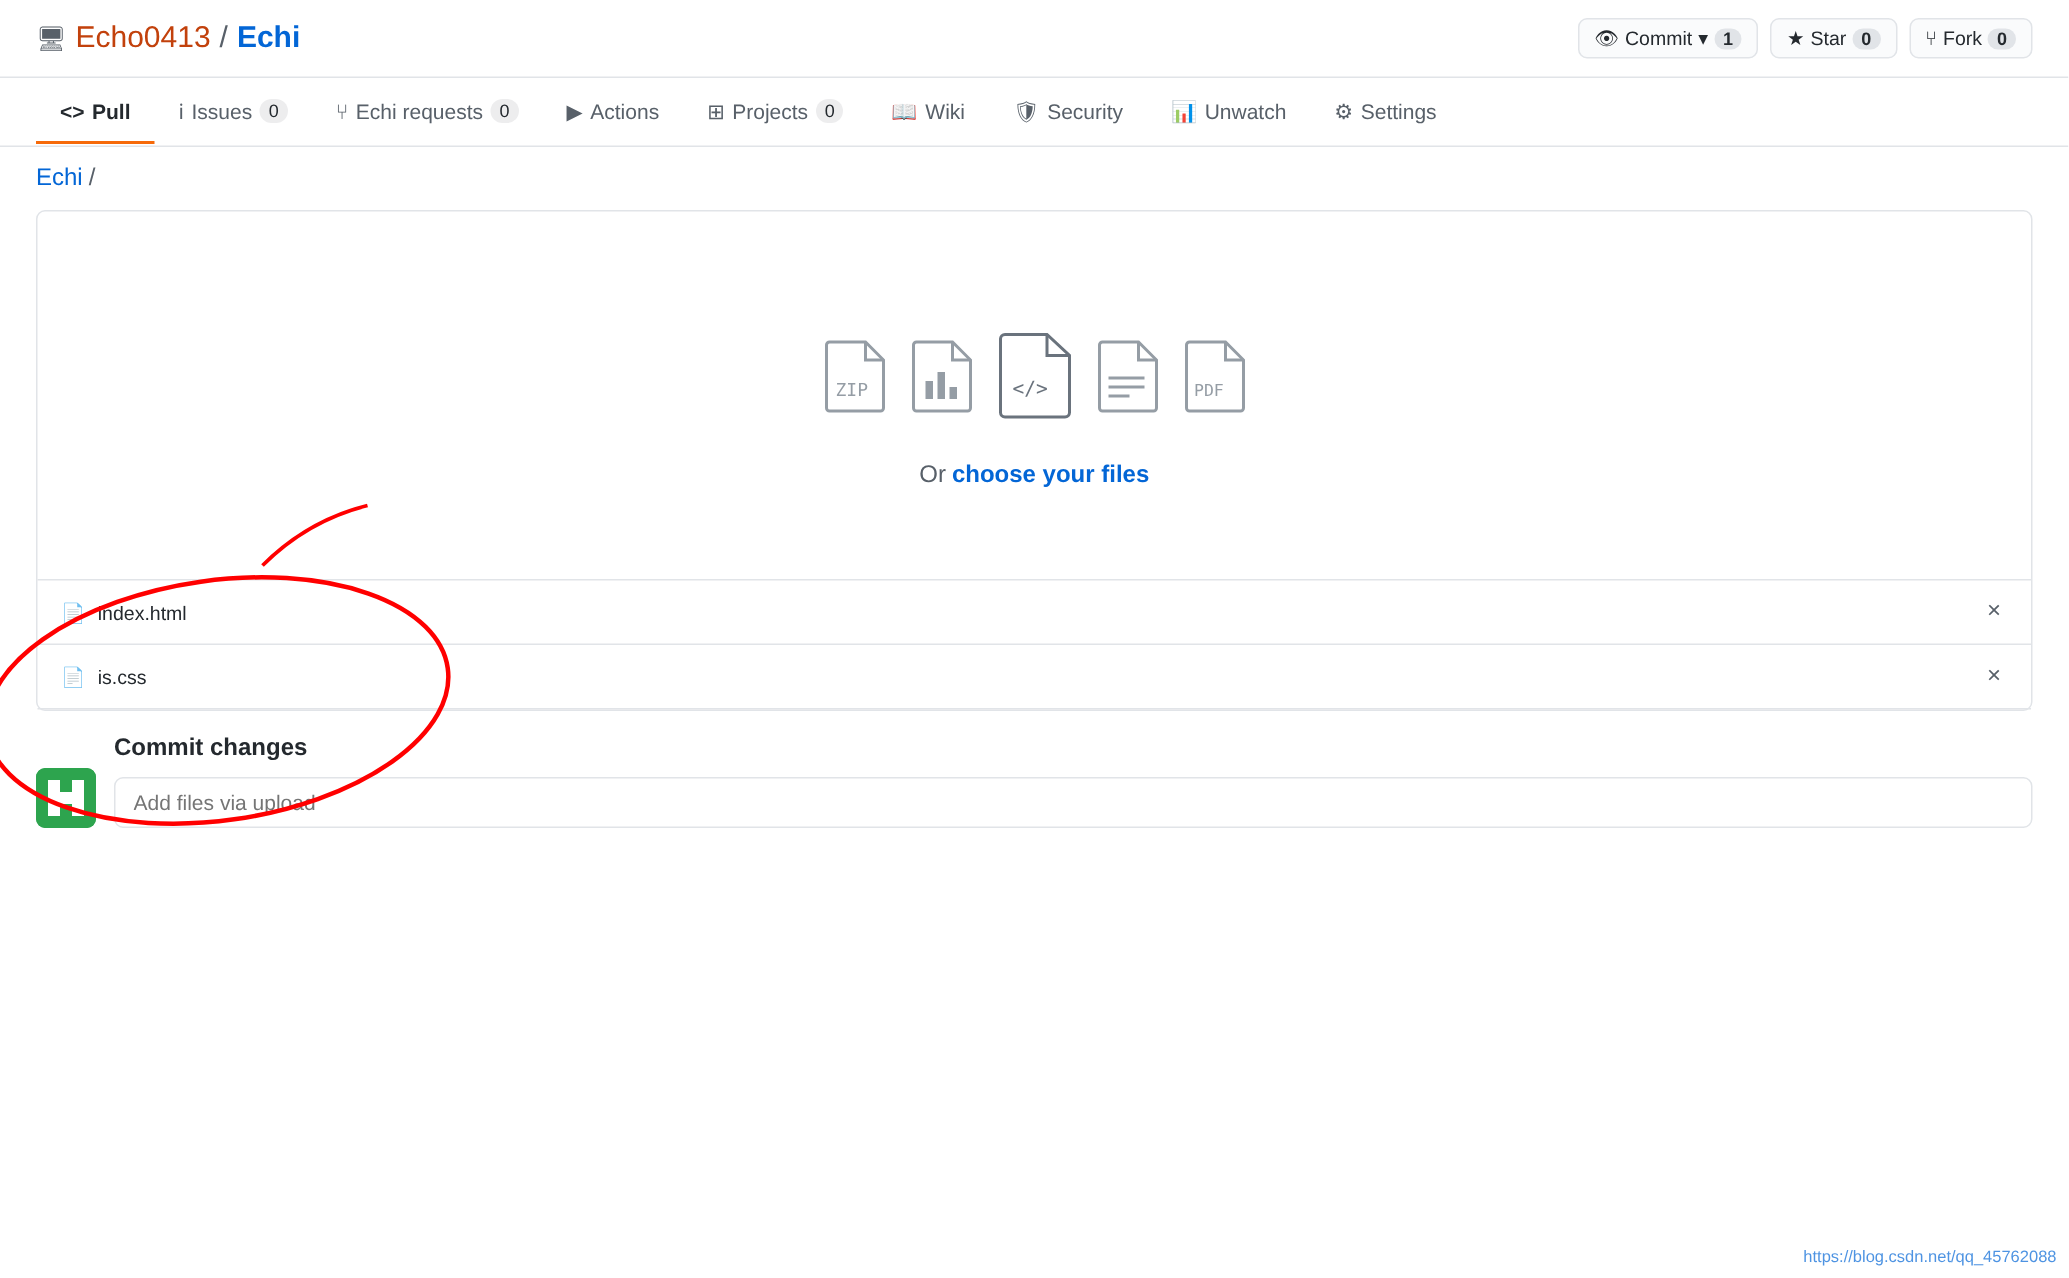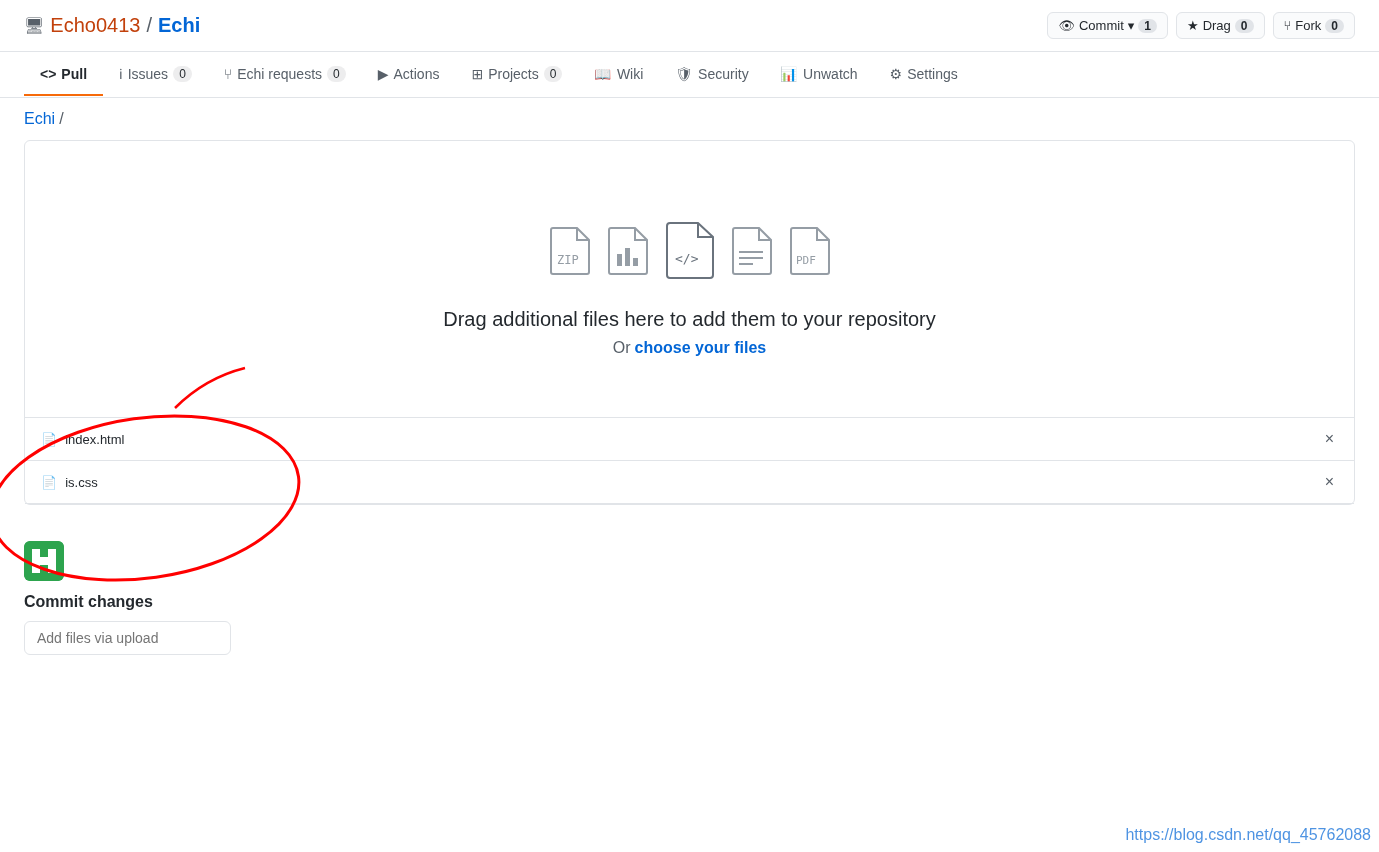--- a/index.html
+++ b/index.html
@@ -90,22 +90,22 @@
     }
     .file-row:last-child { border-bottom: none; }
     .file-row-left { display: flex; align-items: center; gap: 8px; color: #586069; }
     .file-row-left span { color: #24292e; font-size: 13px; }
     .remove-btn {
       background: none; border: none; cursor: pointer; color: #586069; font-size: 16px; padding: 2px 4px;
     }
 
     
     .commit-section {
-      margin: 0 24px; padding: 36px 0;
-      display: flex; align-items: flex-start; gap: 12px; flex-direction: column;
+      margin: 0 24px; padding: 16px 0;
+      display: flex; align-items: flex-end; gap: 12px;
     }
     .avatar {
       width: 40px; height: 40px; border-radius: 6px;
       background: #2da44e; display: flex; align-items: center; justify-content: center;
       color: white; font-size: 10px; flex-shrink: 0; overflow: hidden;
     }
     .avatar-inner {
       width: 100%; height: 100%; display: flex; align-items: center; justify-content: center;
     }
     .commit-form { flex: 1; }
@@ -114,21 +114,21 @@
       width: 100%; padding: 8px 12px; border: 1px solid #e1e4e8; border-radius: 6px;
       font-size: 14px; color: #6a737d; outline: none;
     }
 
     
     .page-content { position: relative; }
 
     
     .watermark {
       position: fixed; bottom: 8px; right: 8px;
-      font-size: 16px; color: #0366d6; opacity: 0.7;
+      font-size: 11px; color: #0366d6; opacity: 0.7;
     }
   </style>
 </head>
 <body>
 
 <div class="page-content">
 
   <div class="top-bar">
     <div class="repo-title">
       <span class="repo-icon">🖥</span>
@@ -138,21 +138,21 @@
     </div>
     <div class="header-actions">
       <button class="action-btn">
         <span>👁</span>
         <span>Commit</span>
         <span>▾</span>
         <span class="count-badge">1</span>
       </button>
       <button class="action-btn">
         <span>★</span>
-        <span>Drag</span>
+        <span>Star</span>
         <span class="count-badge">0</span>
       </button>
       <button class="action-btn">
         <span>⑂</span>
         <span>Fork</span>
         <span class="count-badge">0</span>
       </button>
     </div>
   </div>
 
@@ -241,21 +241,20 @@
           </svg>
         </div>
         <div style="color:#15803d;">
           <svg width="42" height="50" viewBox="0 0 42 50" fill="none" xmlns="http://www.w3.org/2000/svg">
             <path d="M4 2h24l12 12v32a2 2 0 01-2 2H4a2 2 0 01-2-2V4a2 2 0 012-2z" stroke="#959da5" stroke-width="2" fill="white"></path>
             <path d="M28 2v12h12" stroke="#959da5" stroke-width="2"></path>
             <text x="7" y="38" font-size="11" fill="#959da5" font-family="monospace">PDF</text>
           </svg>
         </div>
       </div>
-      <div class="drop-text">Drag additional files here to add them to your repository</div>
       <div style="display:flex; align-items:flex-start; gap:4px;">
         <span class="or-text">Or </span>
         <a class="choose-link">choose your files</a>
       </div>
     </div>
 
     <div class="file-list" style="position:relative;">
       <div class="file-row">
         <div class="file-row-left">
           <span>📄</span>

